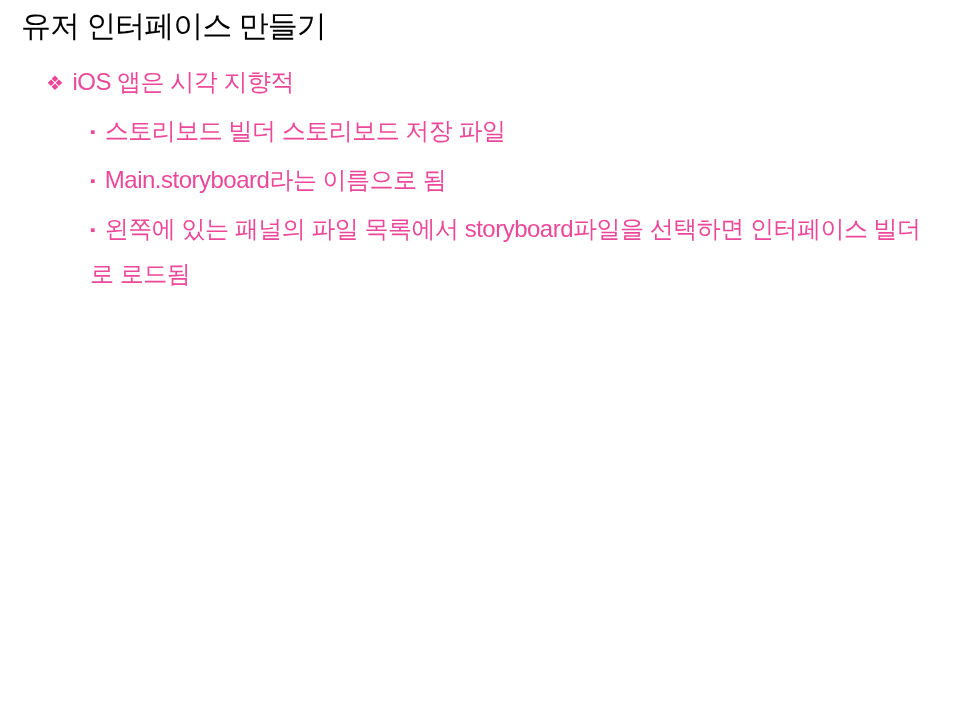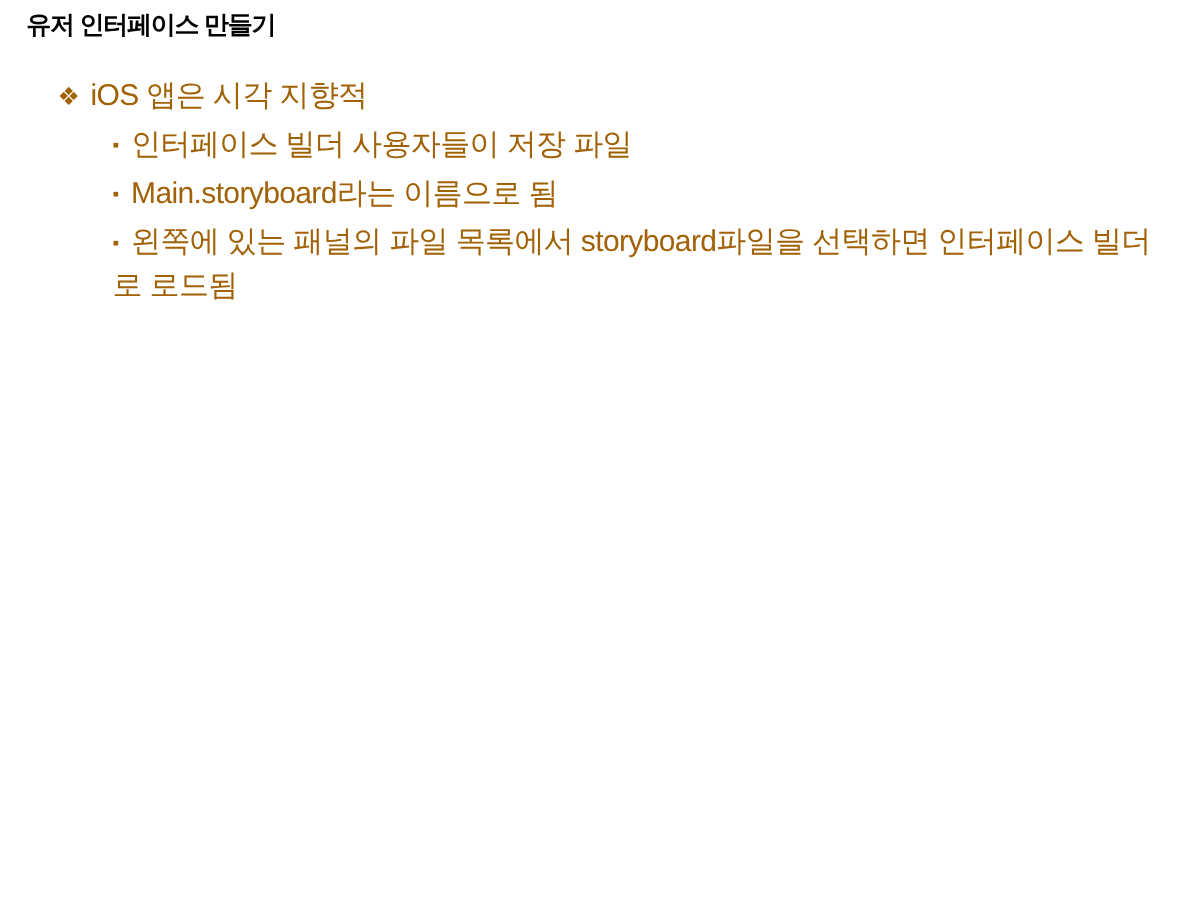--- a/index.html
+++ b/index.html
@@ -18,35 +18,35 @@
     width: 960px;
     height: 720px;
     background: #ffffff;
     overflow: hidden;
   }
   .slide-title {
     position: absolute;
     left: 21px;
     top: 6px;
     margin: 0;
-    font-size: 20px;
-    font-weight: 700;
+    font-size: 30px;
+    font-weight: 400;
     letter-spacing: -1px;
     color: #000000;
     white-space: nowrap;
   }
   .content {
     position: absolute;
     left: 22px;
     top: 60px;
     width: 908px;
     font-size: 24px;
-    line-height: 34px;
+    line-height: 44px;
     letter-spacing: -0.5px;
-    color: #a16207;
+    color: #ec4899;
   }
   p.b1 {
     margin: 0 0 4px 0;
     text-indent: 24px; 
   }
   p.b1 .marker {
     font-size: 20px;
     margin-right: 9px;
   }
   p.b2 {
@@ -67,21 +67,21 @@
   <h1 class="slide-title">유저 인터페이스 만들기</h1>
 
   <div class="content">
 
     <p class="b1"><span class="marker">❖</span><span>iOS 앱은 시각 지향적</span></p>
 
 
 
 
 
-    <p class="b2"><span class="marker">▪</span><span>인터페이스 빌더 사용자들이 저장 파일</span></p>
+    <p class="b2"><span class="marker">▪</span><span>스토리보드 빌더 스토리보드 저장 파일</span></p>
 
     <p class="b2"><span class="marker">▪</span><span>Main.storyboard라는 이름으로 됨</span></p>
 
     <p class="b2"><span class="marker">▪</span><span>왼쪽에 있는 패널의 파일 목록에서 storyboard파일을 선택하면 인터페이스 빌더로 로드됨</span></p>
 
   </div>
 
 </div>
 
 </body></html>

